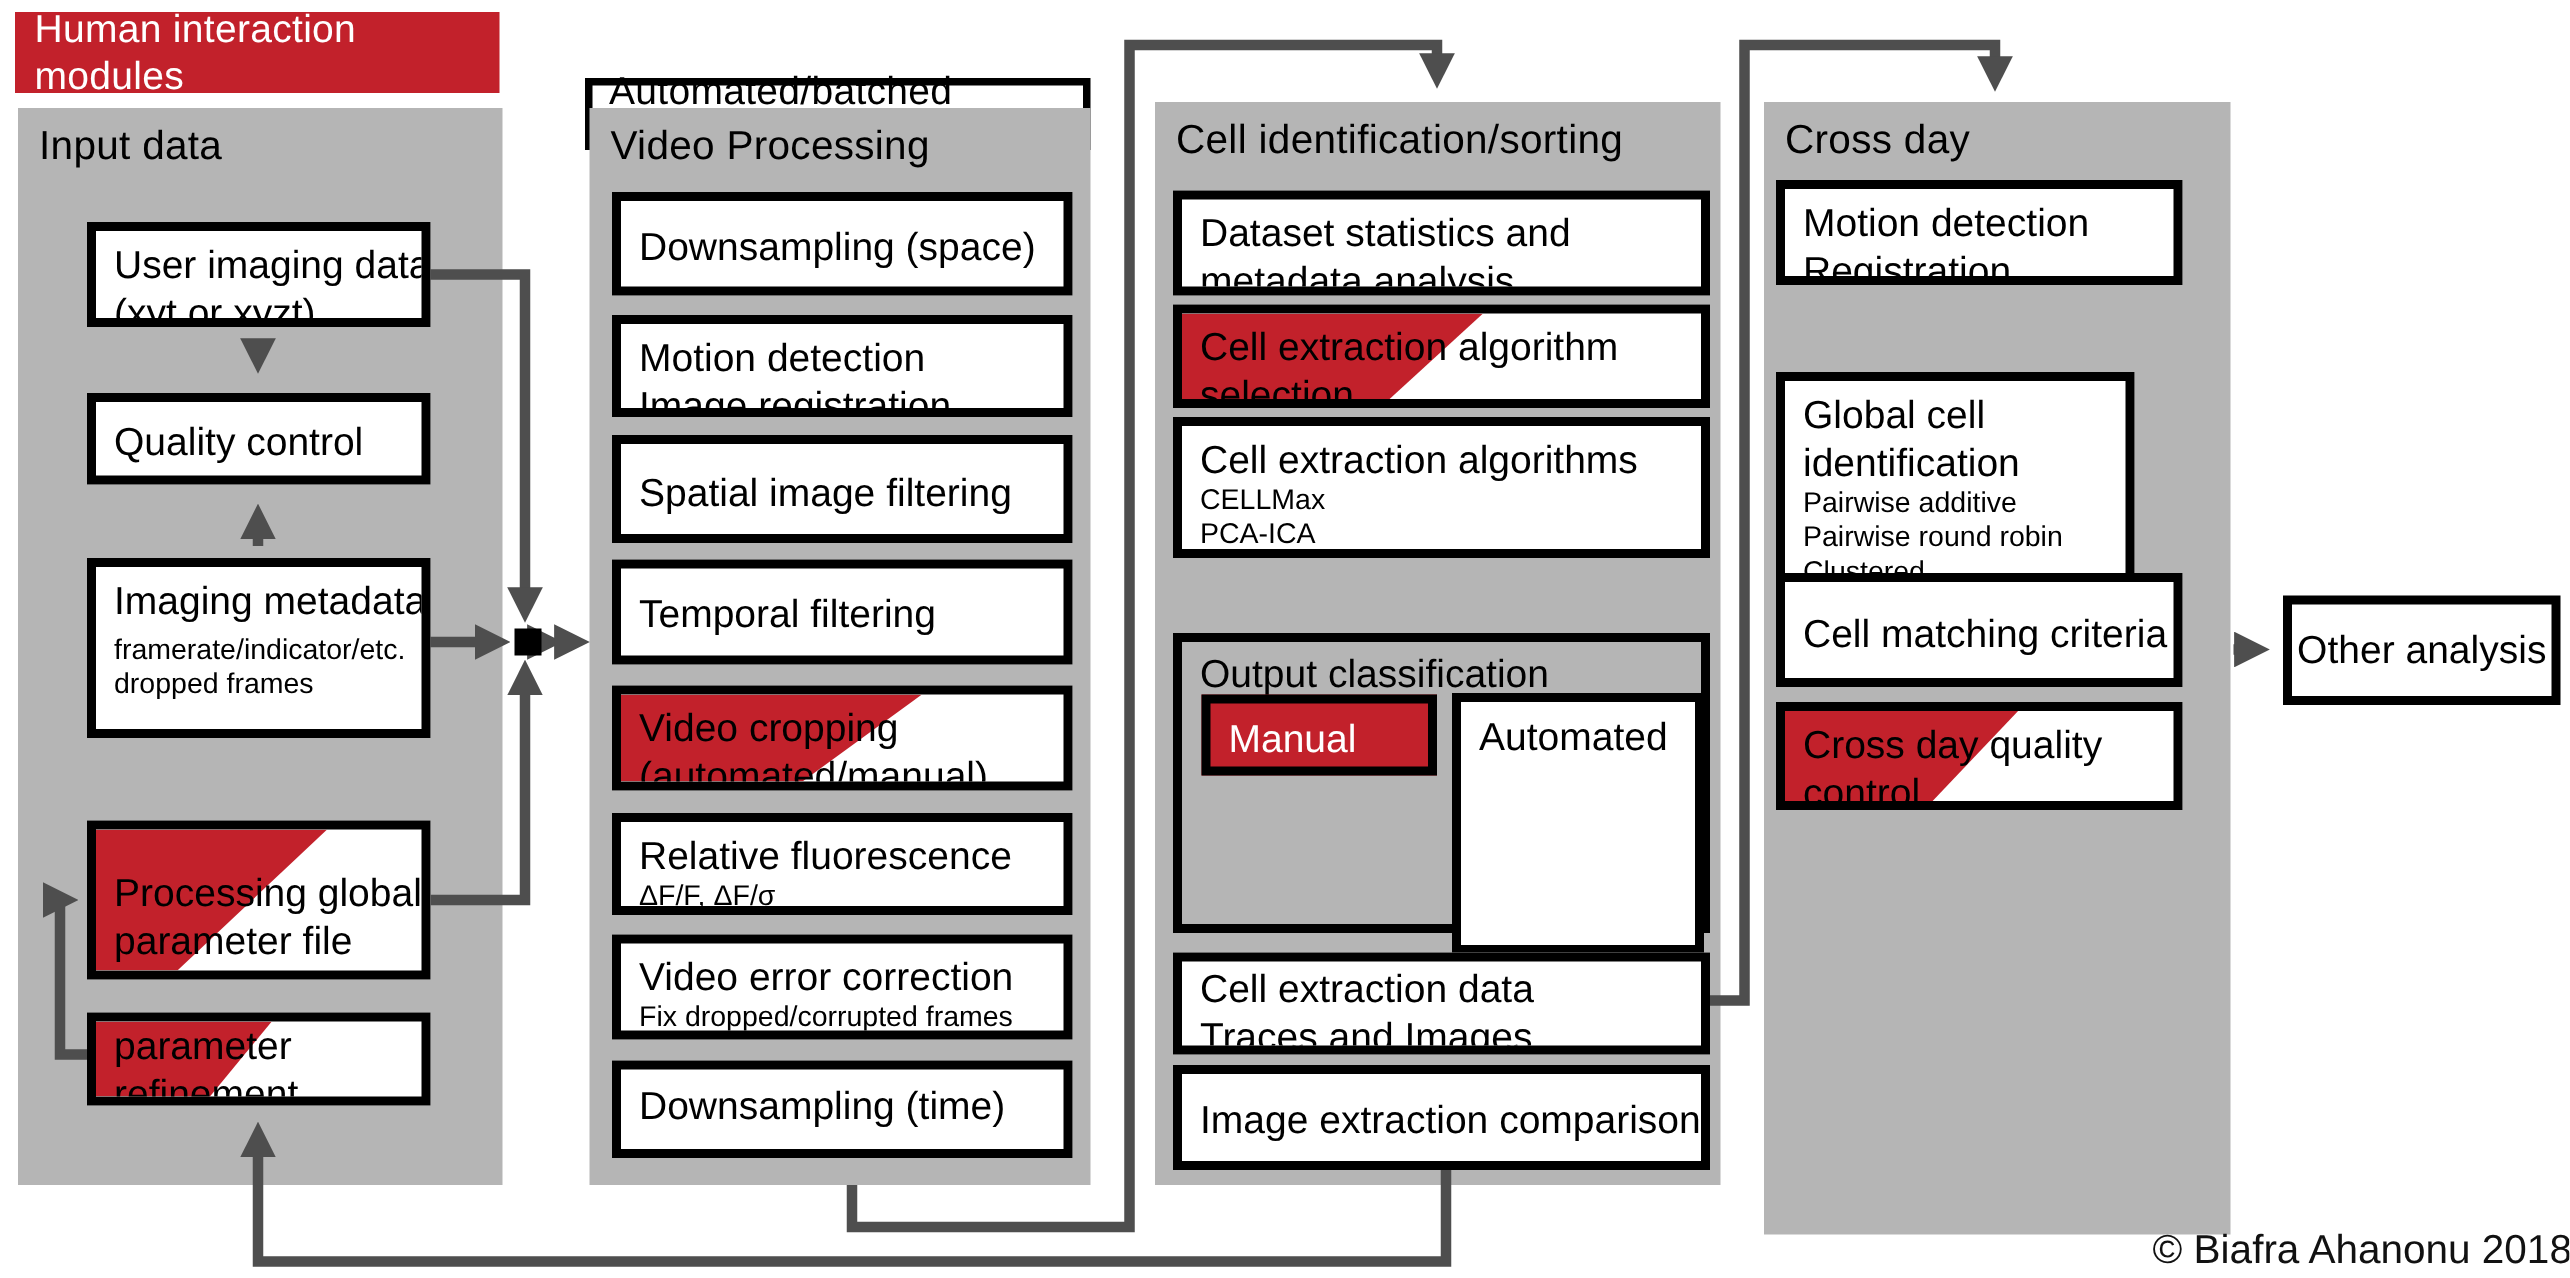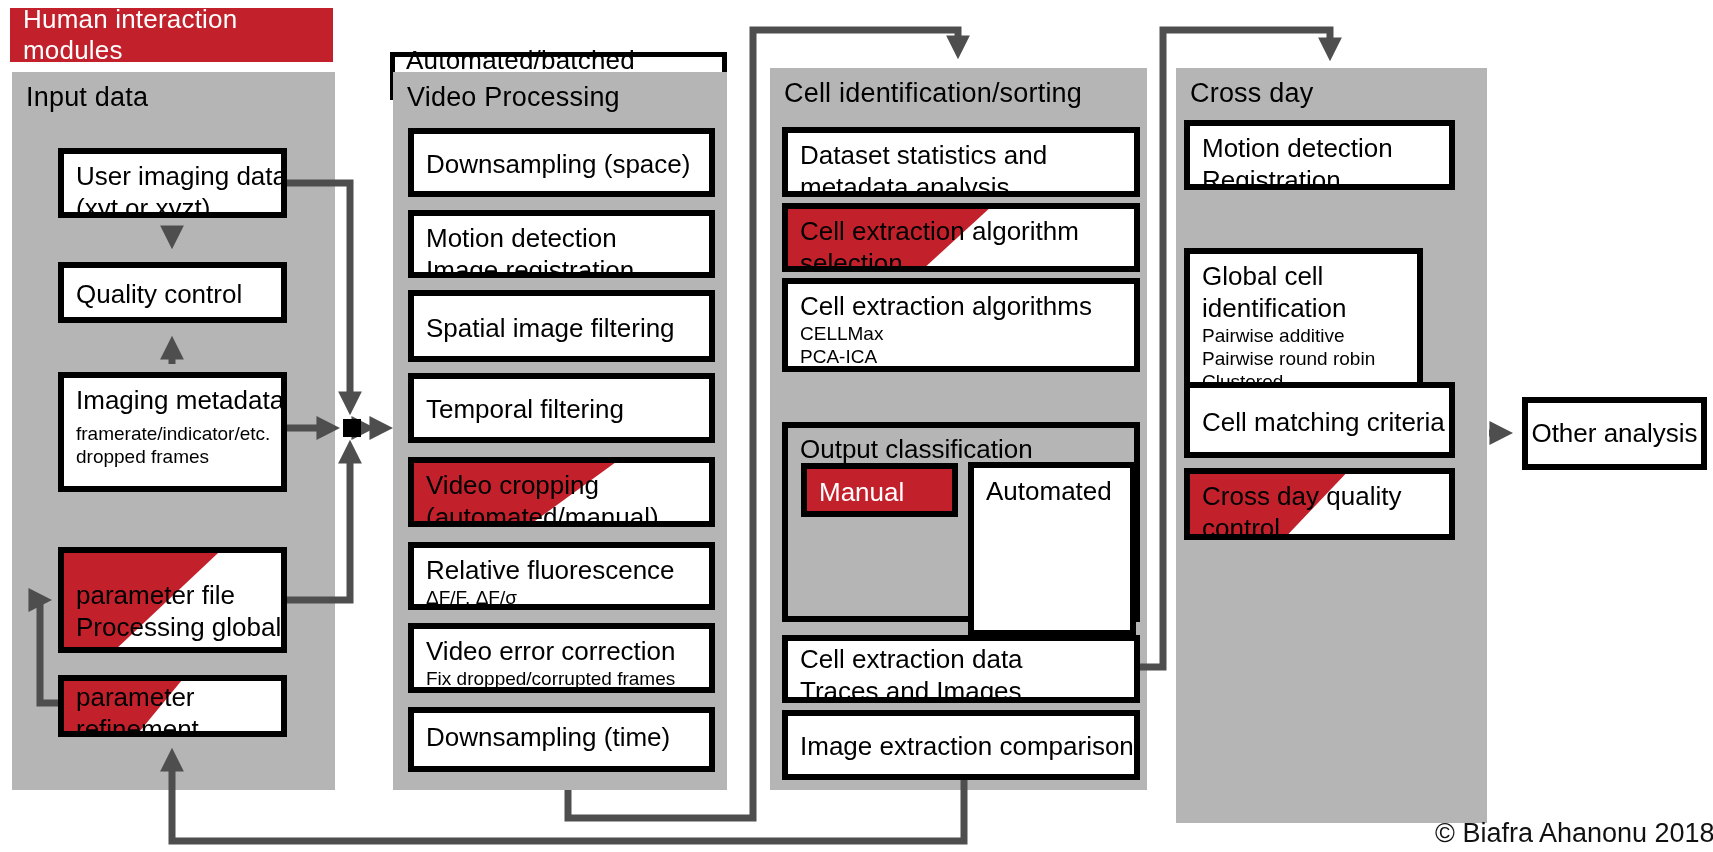--- a/index.html
+++ b/index.html
@@ -87,22 +87,22 @@
       <div class="module" style="left: 58px; top: 372px; width: 229px; height: 120px;">
         <div class="txt">
           <div class="ln-lg">Imaging metadata</div>
           <div class="ln-sm" style="margin-top: 6px;">framerate/indicator/etc.</div>
           <div class="ln-sm">dropped frames</div>
         </div>
       </div>
       <div class="module" style="left: 58px; top: 547px; width: 229px; height: 106px;">
         <div class="fill" style="clip-path: polygon(0px 0px, 71% 0px, 25% 100%, 0px 100%);"></div>
         <div class="txt" style="padding-top: 26px;">
+          <div class="ln-lg">Processing global</div>
           <div class="ln-lg">parameter file</div>
-          <div class="ln-lg">Processing global</div>
         </div>
       </div>
       <div class="module" style="left: 58px; top: 675px; width: 229px; height: 62px;">
         <div class="fill" style="clip-path: polygon(0px 0px, 54% 0px, 35% 100%, 0px 100%);"></div>
         <div class="txt" style="padding-top: 0px;">
           <div class="ln-lg">parameter</div>
           <div class="ln-lg">refinement</div>
         </div>
       </div>
       <div class="module" style="left: 408px; top: 128px; width: 307px; height: 69px;">

